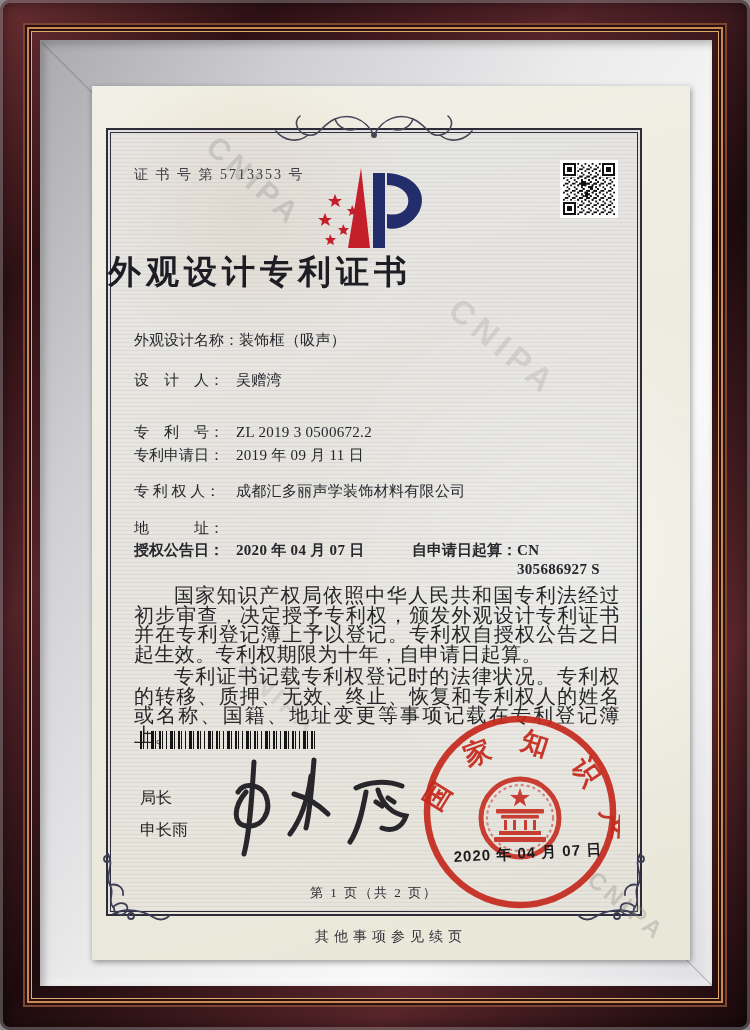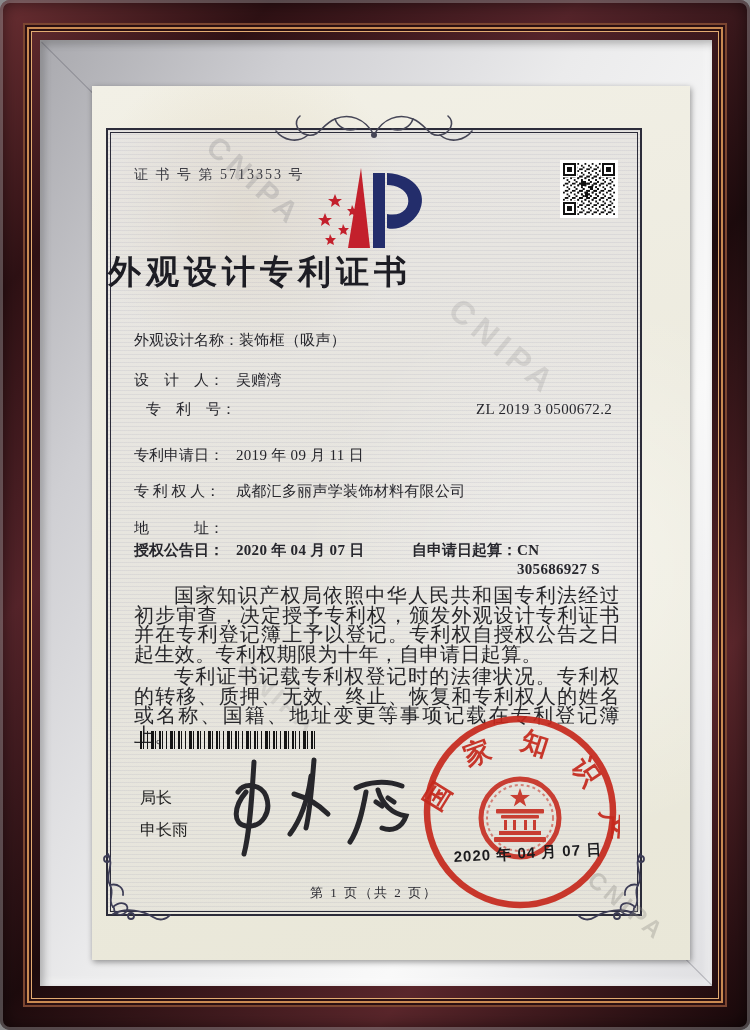--- a/index.html
+++ b/index.html
@@ -50,21 +50,21 @@
   .ornament-br{position:absolute;right:-10px;bottom:-12px;transform:scaleX(-1);}
   .cert-no{position:absolute;left:26px;top:36px;font-size:14px;letter-spacing:2px;color:#3d3d44;}
   .qr{position:absolute;left:452px;top:30px;width:58px;height:58px;background:#fff;padding:3px;box-sizing:border-box;}
   .logo{position:absolute;left:196px;top:34px;}
   .title{position:absolute;left:0;right:0;top:120px;text-align:left;font-size:33px;font-weight:bold;
     letter-spacing:5px;color:#1d1d24;}
 
   .frow{position:absolute;left:26px;right:28px;display:flex;font-size:15px;line-height:19px;}
   .flabel{flex:0 0 102px;white-space:nowrap;color:#26262c;}
   .fvalue{flex:1;color:#26262c;letter-spacing:.3px;}
-  .r1{top:201px;} .r2{top:241px;} .r3{top:270px;text-align:right;} .r4{top:316px;} .r5{top:352px;} .r6{top:389px;}
+  .r1{top:201px;} .r2{top:241px;} .r3{top:293px;} .r4{top:316px;} .r5{top:352px;} .r6{top:389px;}
   .rgrant{top:411px;font-weight:bold;}
   .grant-left{display:flex;flex:0 0 278px;}
   .grant-right{display:flex;}
   .grant-right .flabel{flex:0 0 96px;}
 
   .paragraphs{position:absolute;left:26px;right:20px;top:456px;font-size:20px;line-height:19.5px;
     color:#26262a;letter-spacing:.4px;text-align:justify;}
   .paragraphs p{margin:0 0 3px 0;text-indent:2em;}
 
   .barcode{position:absolute;left:32px;top:601px;width:178px;height:18px;
@@ -275,15 +275,16 @@
             <rect x="13" y="2" width="3" height="10"></rect>
             <rect x="-21" y="13" width="42" height="4"></rect>
             <rect x="-26" y="19" width="52" height="5" rx="1"></rect>
           </g>
         </svg>
         <div class="seal-date">2020 年 04 月 07 日</div>
 
         <div class="page-info">第 1 页（共 2 页）</div>
       </div>
 
+      <div class="footer-note">其他事项参见续页</div>
     </div>
   </div>
 </div>
 
 </body></html>

